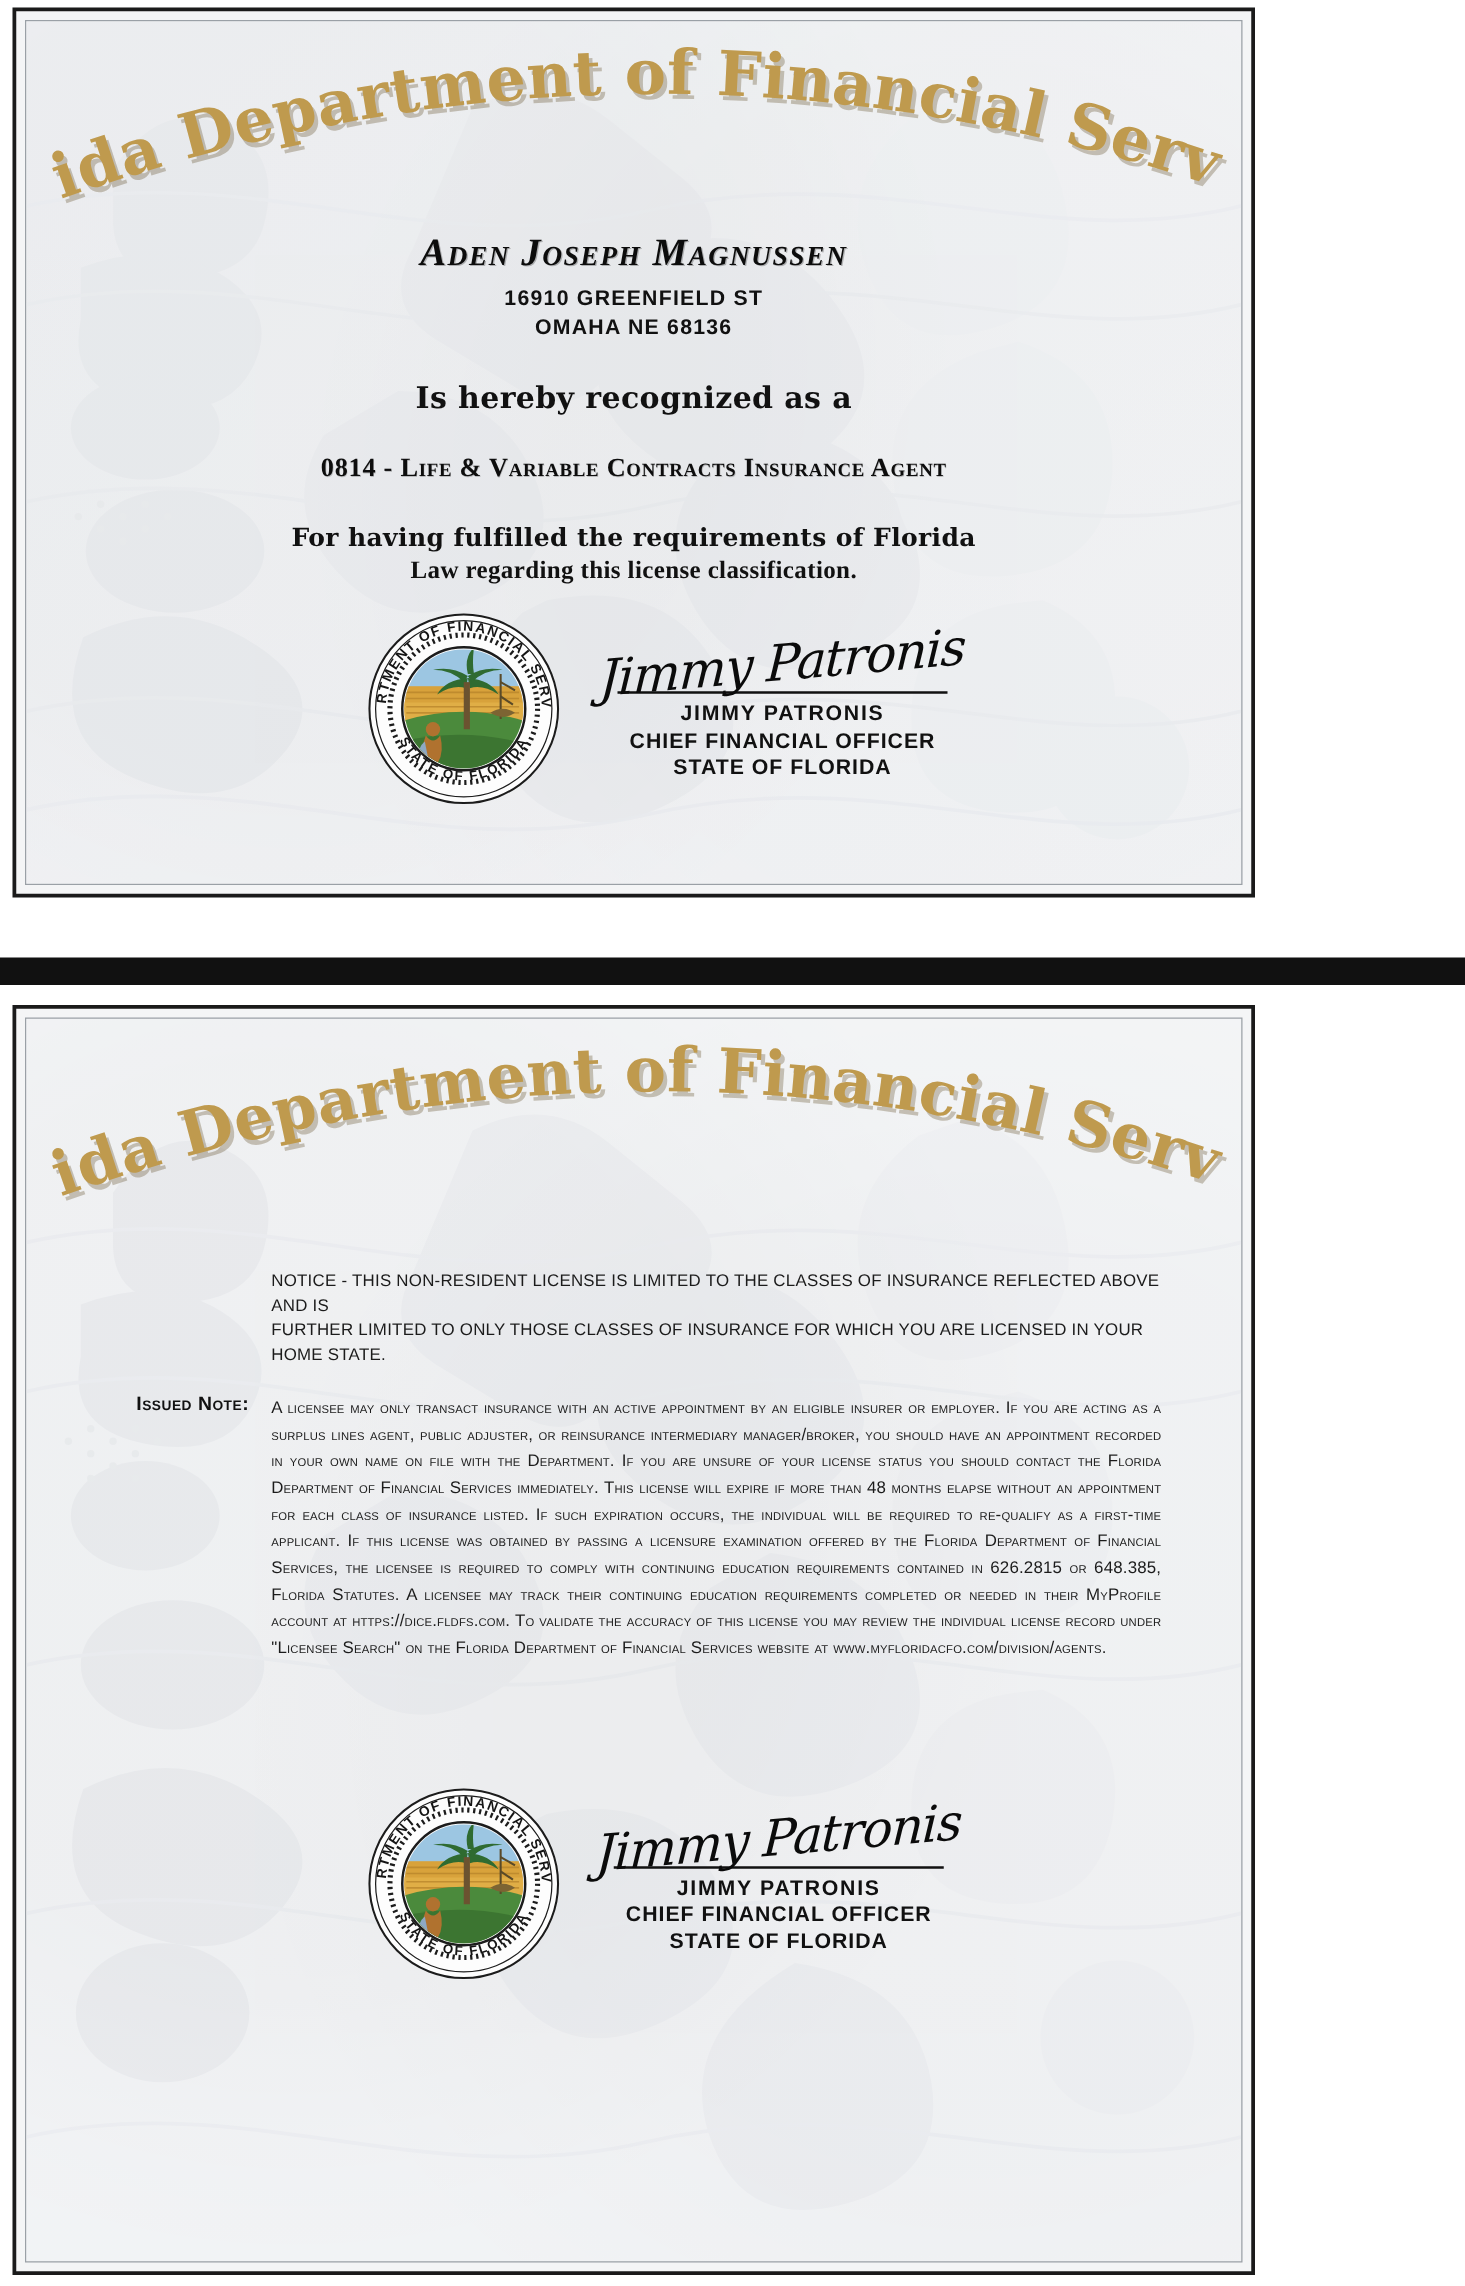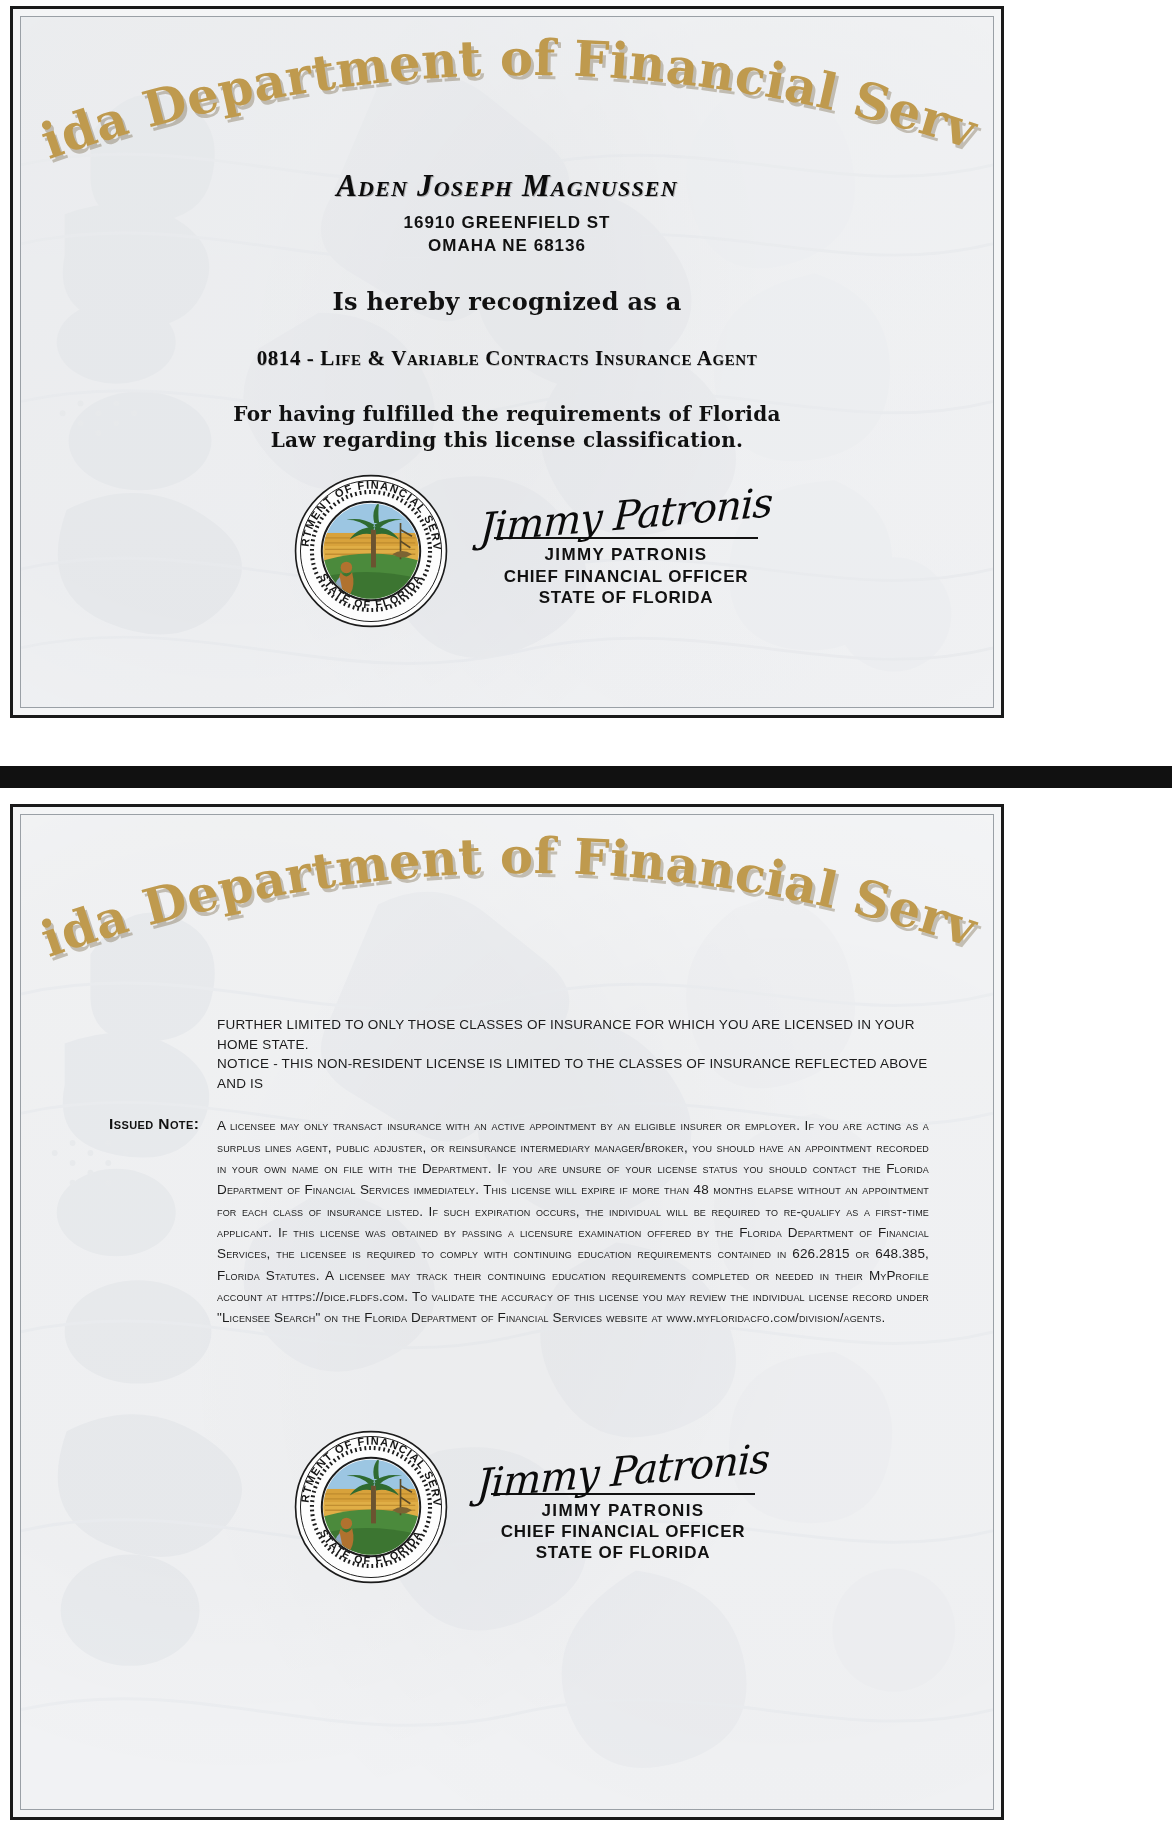--- a/index.html
+++ b/index.html
@@ -63,21 +63,21 @@
   }
   .arc-text-shadow{
     font-family:"DejaVu Serif", serif;
     font-weight:700;
     font-size:50px;
     fill:rgba(90,70,30,0.30);
     letter-spacing:0.5px;
   }
 
   
-  .p1-body{position:absolute;left:0;right:0;top:150px;text-align:center;}
+  .p1-body{position:absolute;left:0;right:0;top:166px;text-align:center;}
 
   .holder-name{
     font-family:"Liberation Serif", serif;
     font-style:italic;
     font-weight:700;
     font-size:31px;
     font-variant:small-caps;
     letter-spacing:1.2px;
     color:#0c0c0c;
     text-shadow:1px 1px 0 rgba(0,0,0,.25);
@@ -128,21 +128,21 @@
   .lic-line .date{
     font-family:"Liberation Serif", serif;font-weight:700;
     font-variant:small-caps;font-size:22px;letter-spacing:.6px;margin-left:10px;
   }
 
   .fulfil{
     font-size:20px;
     line-height:1.30;
     margin:30px 0 0 0;
   }
-  .fulfil .l2{display:block;}
+  .fulfil .l2{display:block;font-family:Liberation Serif, serif;}
 
   
   .sigrow{
     position:relative;
     margin-top:22px;
     height:160px;
   }
   .seal{
     position:absolute;
     width:164px;height:164px;
@@ -439,22 +439,22 @@
           </text>
           <text class="arc-text">
             <textPath href="#arcpath2" startOffset="50%" text-anchor="middle">Florida Department of Financial Services</textPath>
           </text>
         </svg>
       </div>
 
       <div class="p2-body">
 
         <div class="notice">
+          <div>NOTICE - THIS NON-RESIDENT LICENSE IS LIMITED TO THE CLASSES OF INSURANCE REFLECTED ABOVE AND IS</div>
           <div>FURTHER LIMITED TO ONLY THOSE CLASSES OF INSURANCE FOR WHICH YOU ARE LICENSED IN YOUR HOME STATE.</div>
-          <div>NOTICE - THIS NON-RESIDENT LICENSE IS LIMITED TO THE CLASSES OF INSURANCE REFLECTED ABOVE AND IS</div>
         </div>
 
         <div class="pleasenote-wrap">
           <div class="pn-label">Issued Note:</div>
           <div class="pn-text">A licensee may only transact insurance with an active appointment by an eligible insurer or employer. If you are acting as a surplus lines agent, public adjuster, or reinsurance intermediary manager/broker, you should have an appointment recorded in your own name on file with the Department. If you are unsure of your license status you should contact the Florida Department of Financial Services immediately. This license will expire if more than 48 months elapse without an appointment for each class of insurance listed. If such expiration occurs, the individual will be required to re-qualify as a first-time applicant. If this license was obtained by passing a licensure examination offered by the Florida Department of Financial Services, the licensee is required to comply with continuing education requirements contained in 626.2815 or 648.385, Florida Statutes. A licensee may track their continuing education requirements completed or needed in their MyProfile account at https://dice.fldfs.com. To validate the accuracy of this license you may review the individual license record under "Licensee Search" on the Florida Department of Financial Services website at www.myfloridacfo.com/division/agents.</div>
         </div>
 
         <div class="sigrow" id="p2-sig">
 
           <div class="seal">

